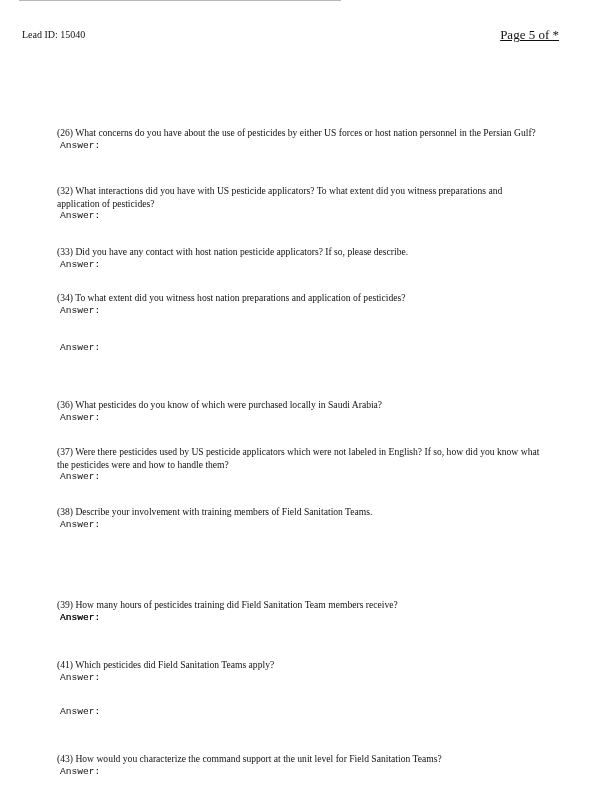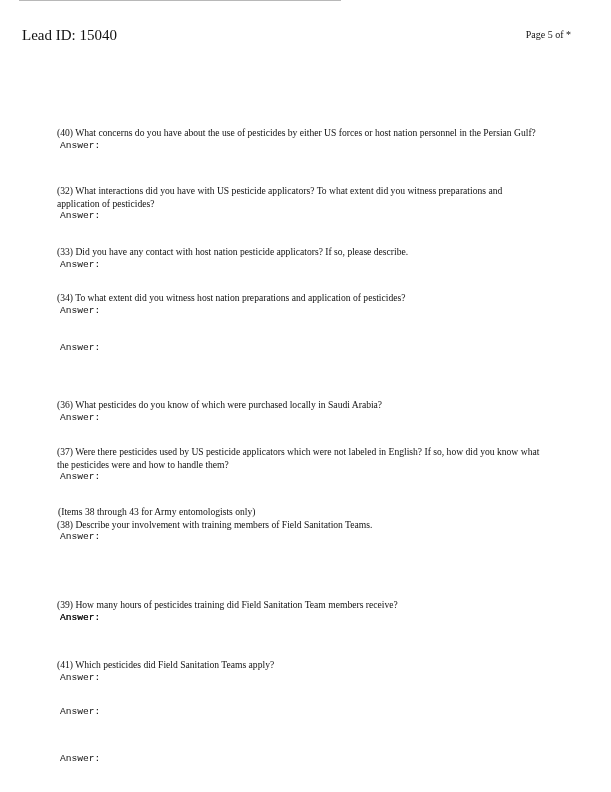--- a/index.html
+++ b/index.html
@@ -2,36 +2,36 @@
 <html><head>
   <meta charset="utf-8">
   <style>
     html, body { margin: 0; padding: 0; background: #ffffff; }
     body {
       width: 611px; height: 792px; position: relative; overflow: hidden;
       font-family: "Liberation Serif", "DejaVu Serif", serif;
       color: #111; font-size: 9.6px; line-height: 12.5px;
     }
     .top-rule { position: absolute; left: 19px; top: 0; width: 322px; height: 1px; background: #b8b8b8; }
-    .header-left { position: absolute; left: 22px; top: 29px; font-size: 15px; }
-    .header-right { position: absolute; right: 40px; top: 29px; font-size: 10px; }
+    .header-left { position: absolute; left: 22px; top: 29px; font-size: 10px; }
+    .header-right { position: absolute; right: 52px; top: 29px; font-size: 13px; text-decoration: underline; }
     .q { position: absolute; left: 57px; width: 490px; }
     .q .text { display: block; }
     .q .answer { display: block; padding-left: 3px; font-family: Liberation Mono, monospace; }
     .note { display: block; padding-left: 1px; }
   </style>
 </head>
 <body>
 
 <div class="top-rule"></div>
 <div class="header-left">Lead ID: 15040</div>
 <div class="header-right">Page 5 of  *</div>
 
 <div class="q" style="top:127px">
-  <span class="text">(40)  What concerns do you have about the use of pesticides by either US forces or host nation personnel in the Persian Gulf?</span>
+  <span class="text">(26)  What concerns do you have about the use of pesticides by either US forces or host nation personnel in the Persian Gulf?</span>
   <span class="answer">Answer:</span>
 </div>
 <div class="q" style="top:185px">
   <span class="text">(32)  What interactions did you have with US pesticide applicators?  To what extent did you witness preparations and application of pesticides?</span>
   <span class="answer">Answer:</span>
 </div>
 <div class="q" style="top:246px">
   <span class="text">(33)  Did you have any contact with host nation pesticide applicators?  If so, please describe.</span>
   <span class="answer">Answer:</span>
 </div>
@@ -44,33 +44,33 @@
 </div>
 <div class="q" style="top:399px">
   <span class="text">(36)  What pesticides do you know of which were purchased locally in Saudi Arabia?</span>
   <span class="answer">Answer:</span>
 </div>
 <div class="q" style="top:446px">
   <span class="text">(37)  Were there pesticides used by US pesticide applicators which were not labeled in English?  If so, how did you know what the pesticides were and how to handle them?</span>
   <span class="answer">Answer:</span>
 </div>
 <div class="q" style="top:506px">
-  <span class="note">(Items 38 through 43 for Army entomologists only)</span>
   <span class="text">(38)  Describe your involvement with training members of Field Sanitation Teams.</span>
   <span class="answer">Answer:</span>
 </div>
 <div class="q" style="top:599px">
   <span class="text">(39)  How many hours of pesticides training did Field Sanitation Team members receive?</span>
   <span class="answer">Answer:</span>
 </div>
 <div class="q" style="top:612px">
   <span class="answer">Answer:</span>
 </div>
 <div class="q" style="top:659px">
   <span class="text">(41)  Which pesticides did Field Sanitation Teams apply?</span>
   <span class="answer">Answer:</span>
 </div>
 <div class="q" style="top:706px">
   <span class="answer">Answer:</span>
 </div>
 <div class="q" style="top:753px">
+  <span class="text">(43)  How would you characterize the command support at the unit level for Field Sanitation Teams?</span>
   <span class="answer">Answer:</span>
 </div>
 
 </body></html>

